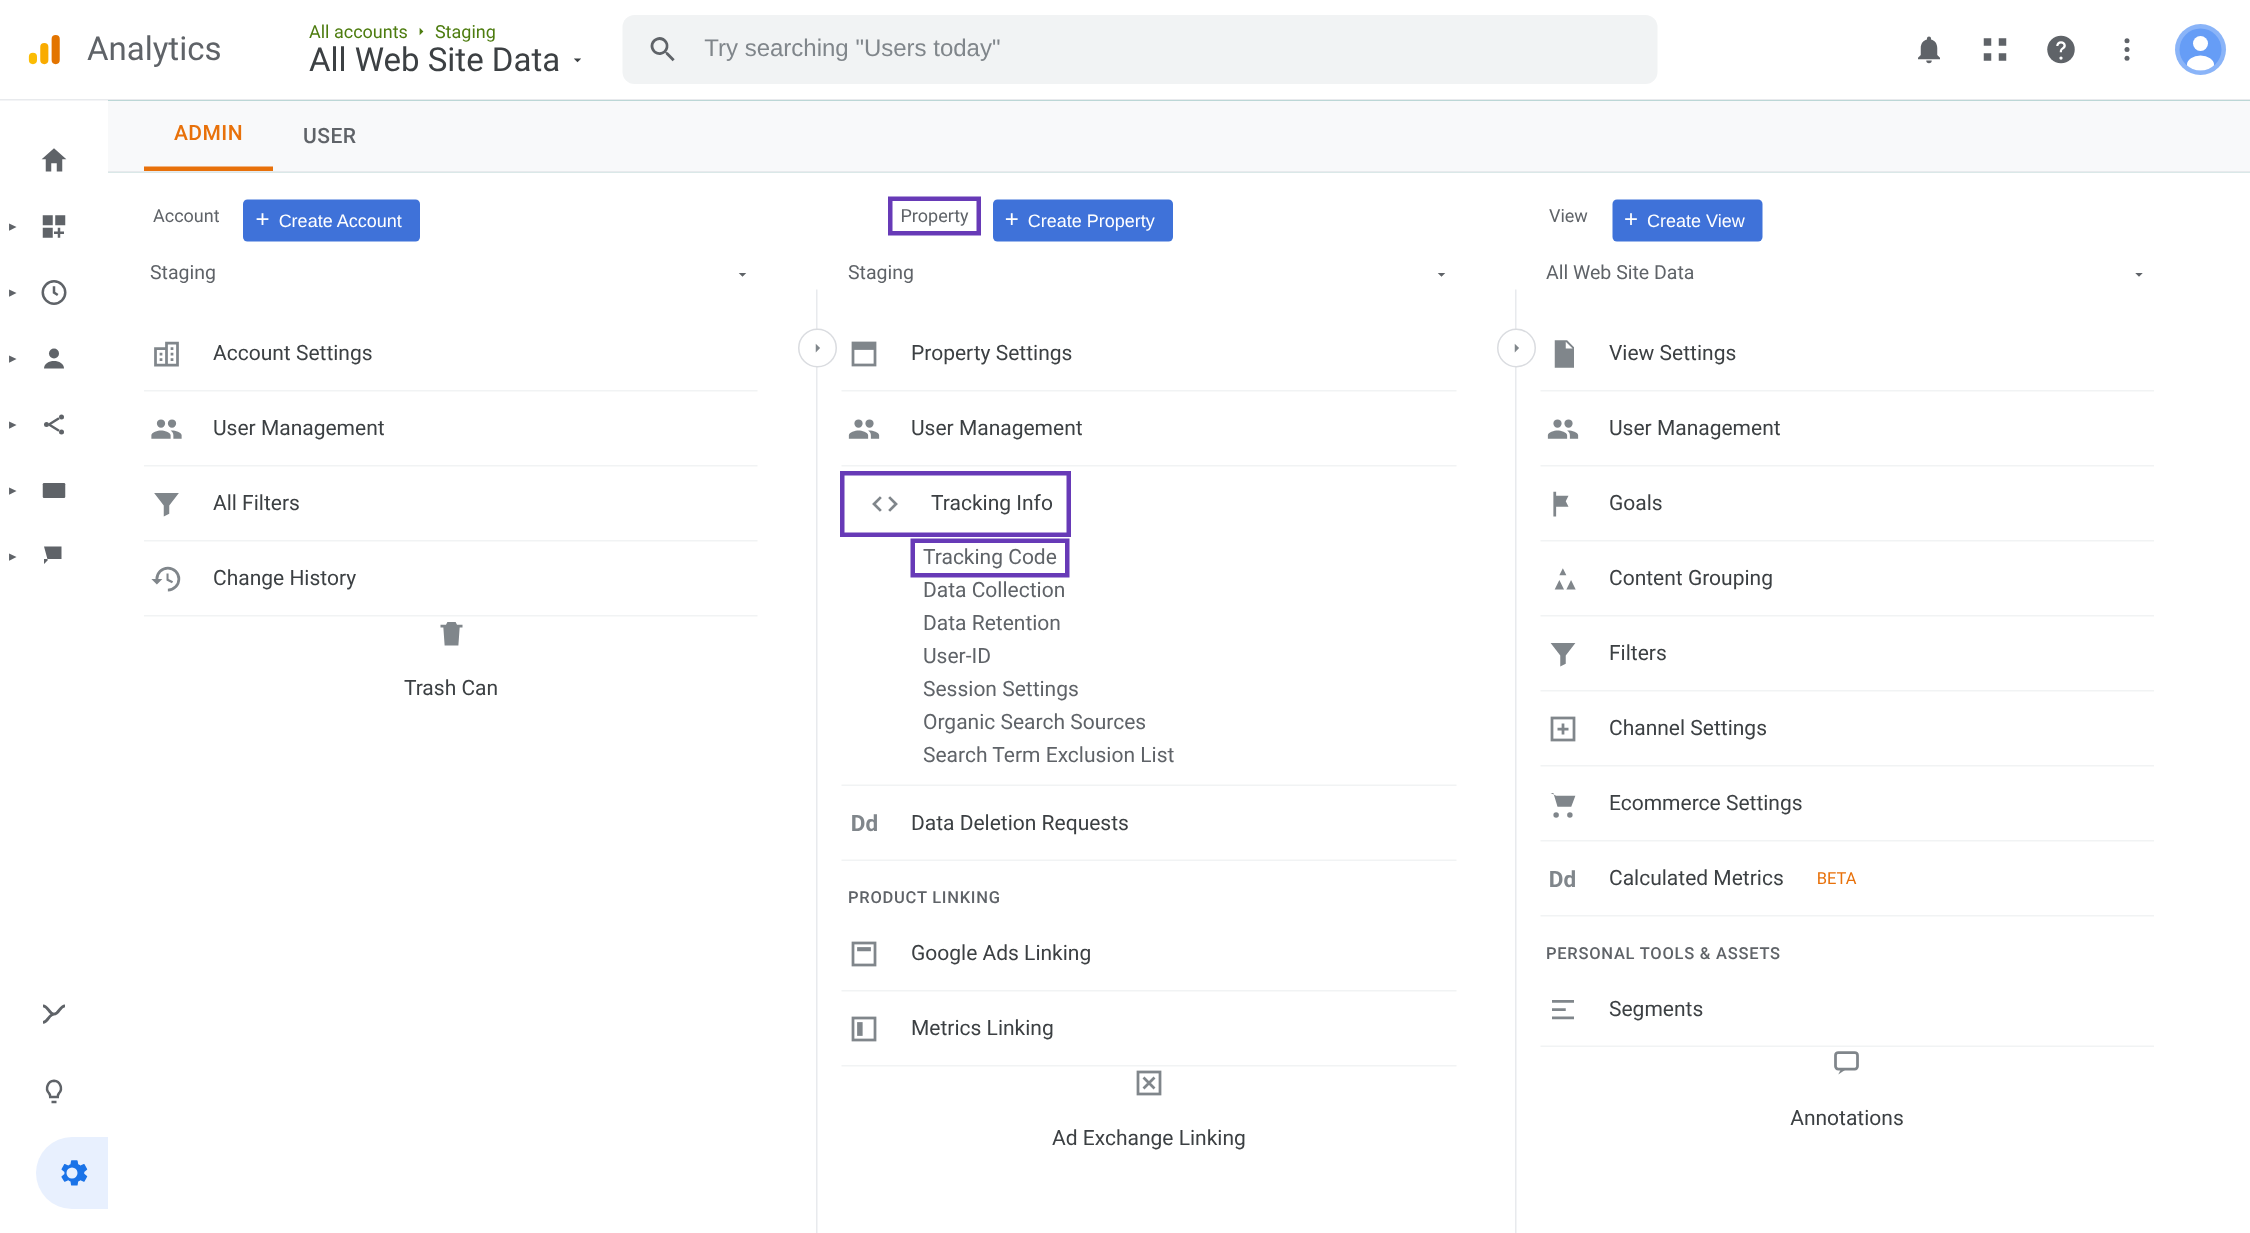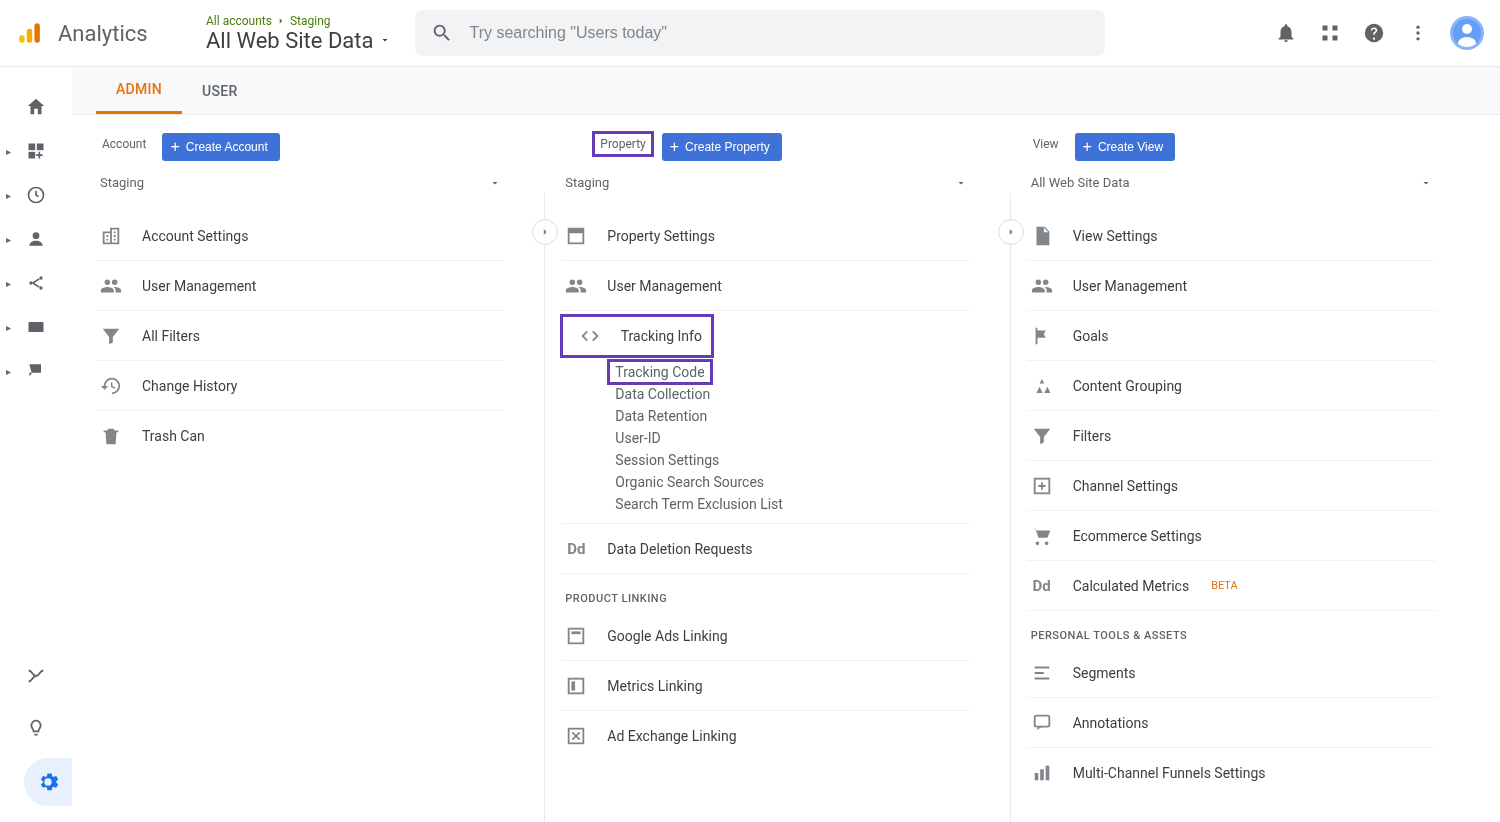--- a/index.html
+++ b/index.html
@@ -47,21 +47,21 @@
 .col-type { font-size: 12px; color: #5f6368; padding: 4px 6px; }
 .col-type.hl { outline: 3px solid #673ab7; outline-offset: -1px; margin-left: 33px; }
 .create-btn { background: #3f72d9; color: #fff; border: none; border-radius: 3px; height: 28px; padding: 0 12px 0 8px; font-size: 12px; font-weight: 500; display: flex; align-items: center; gap: 6px; cursor: pointer; }
 .create-btn .plus { font-size: 16px; line-height: 1; }
 
 .col-select { font-size: 13px; color: #5f6368; padding: 8px 4px; display: flex; justify-content: space-between; align-items: center; border-bottom: 1px solid transparent; cursor: pointer; }
 .col-select svg { color: #5f6368; }
 
 .menu-list { margin-top: 12px; }
 .menu-item { display: flex; align-items: center; height: 50px; gap: 18px; padding: 0 2px; cursor: pointer; border-bottom: 1px solid #f1f3f4; }
-.menu-item:last-child { border-bottom: none; }
+.menu-item:last-child { border-bottom: none; flex-direction: column; }
 .menu-icon { width: 26px; display: flex; justify-content: center; color: #80868b; }
 .menu-label { font-size: 14px; color: #3c4043; }
 .menu-item.hl { outline: 3px solid #673ab7; outline-offset: -6px; margin-left: -4px; padding-left: 6px; }
 .sub-list { padding-left: 48px; text-decoration: underline; }
 .sub-item { font-size: 14px; color: #5f6368; padding: 3px 6px; cursor: pointer; display: inline-block; }
 .sub-item.hl { outline: 3px solid #673ab7; outline-offset: -1px; }
 .section-label { font-size: 11px; font-weight: 500; color: #5f6368; letter-spacing: 0.5px; padding: 18px 4px 6px; }
 .beta { color: #e8710a; font-size: 11px; font-weight: 400; margin-left: 4px; }
 
 svg { display: block; }
@@ -463,28 +463,18 @@
             </div>
             <div class="menu-item">
               <span class="menu-icon">
                 <svg width="22" height="22" viewBox="0 0 24 24">
                   <rect x="4" y="4" width="16" height="12" rx="2" fill="none" stroke="currentColor" stroke-width="2"></rect>
                   <path d="M8 16l-2 4 6-4" fill="currentColor"></path>
                 </svg>
               </span>
               <span class="menu-label">Annotations</span>
             </div>
-            <div class="menu-item">
-              <span class="menu-icon">
-                <svg width="22" height="22" viewBox="0 0 24 24">
-                  <rect x="4" y="12" width="4" height="8" fill="currentColor"></rect>
-                  <rect x="10" y="8" width="4" height="12" fill="currentColor"></rect>
-                  <rect x="16" y="4" width="4" height="16" fill="currentColor"></rect>
-                </svg>
-              </span>
-              <span class="menu-label">Multi-Channel Funnels Settings</span>
-            </div>
           </div>
       </div>
 
     </div>
   </div>
 </div>
 
 </body></html>

